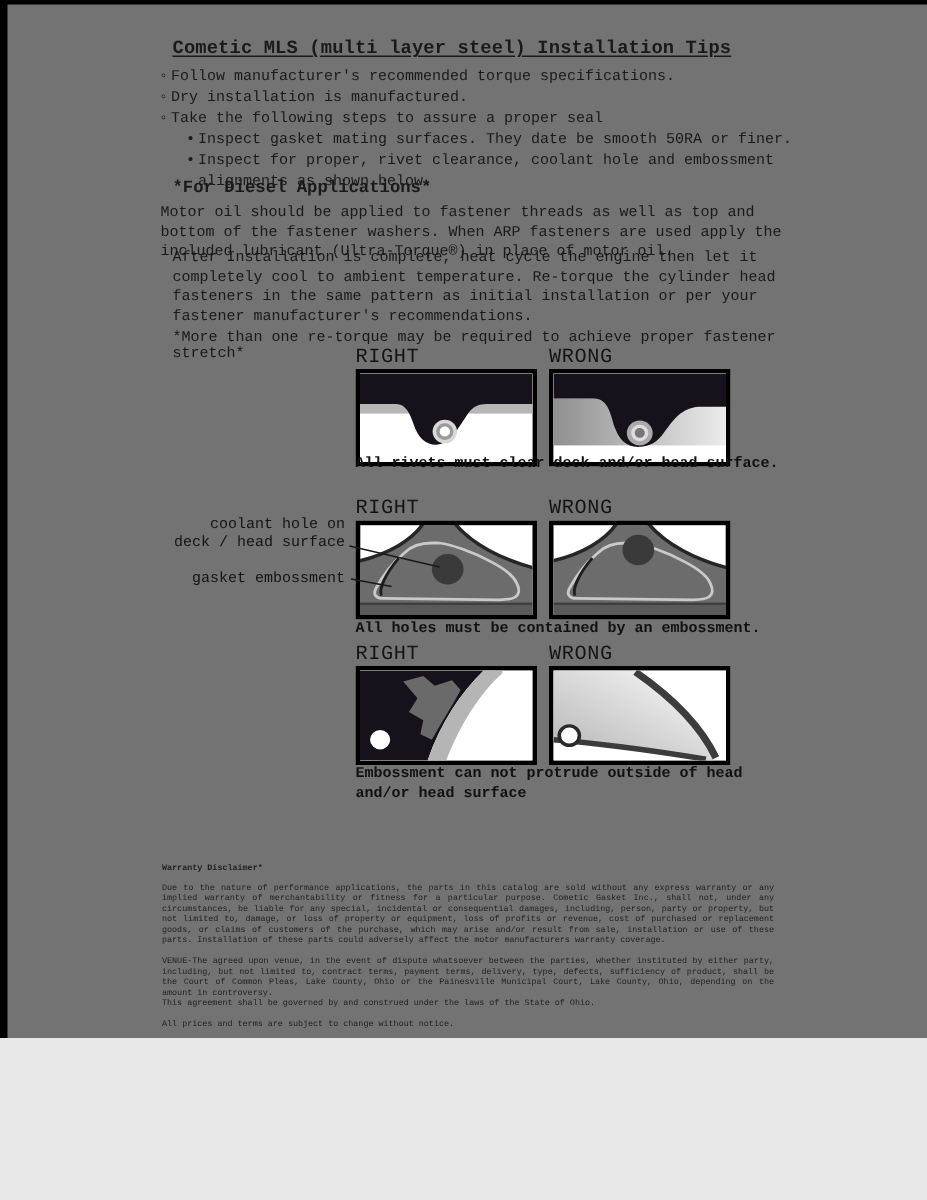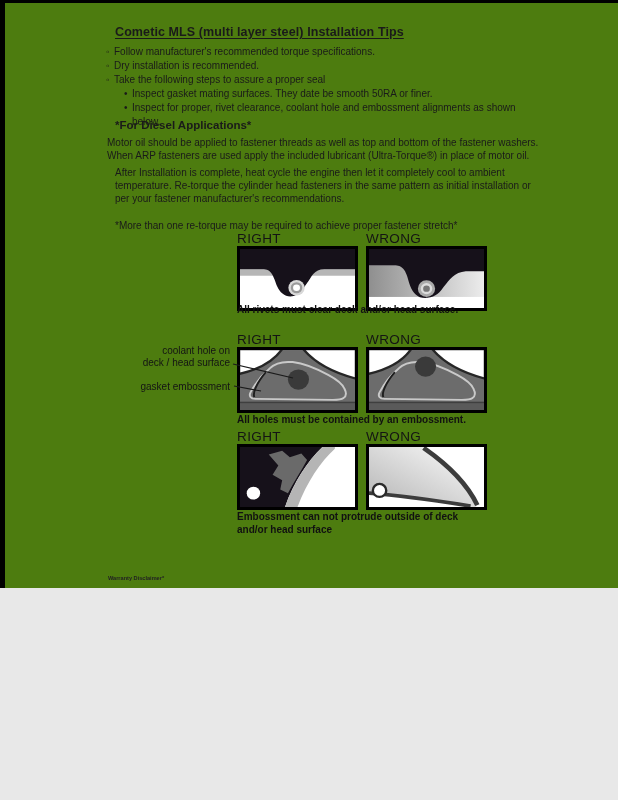--- a/index.html
+++ b/index.html
@@ -1,18 +1,18 @@
 <!DOCTYPE html>
 <html><head>
 <meta charset="utf-8">
 <style>
   html,body{margin:0;padding:0;background:#e8e8e8;}
   .page{
-    position:relative;width:618px;height:588px;background:#4d7c0f;
-    font-family:Liberation Sans, sans-serif;color:#1a1a1a;overflow:hidden;
+    position:relative;width:618px;height:692px;background:#737373;
+    font-family:Liberation Mono, monospace;color:#1a1a1a;overflow:hidden;
     margin:0 auto;
   }
   .abs{position:absolute;}
   .edge-left{left:0;top:0;width:5px;height:800px;background:#000;}
   .edge-top{left:0;top:0;width:618px;height:3px;background:#000;}
 
   .doc-title{left:115px;top:25px;font-size:12.5px;font-weight:bold;
     text-decoration:underline;text-underline-offset:2px;letter-spacing:.1px;}
 
   .tips{left:106px;top:45px;width:440px;font-size:10px;line-height:14px;}
@@ -48,21 +48,21 @@
 
   <div class="abs doc-title">Cometic MLS (multi layer steel) Installation Tips</div>
 
   <div class="abs tips">
     <div class="tip-line">
       <span class="glyph">◦</span>
       <span>Follow manufacturer's recommended torque specifications.</span>
     </div>
     <div class="tip-line">
       <span class="glyph">◦</span>
-      <span>Dry installation is recommended.</span>
+      <span>Dry installation is manufactured.</span>
     </div>
     <div class="tip-line">
       <span class="glyph">◦</span>
       <span>Take the following steps to assure a proper seal</span>
     </div>
     <div class="tip-line sub">
       <span class="glyph">•</span>
       <span>Inspect gasket mating surfaces.  They date be smooth 50RA or finer.</span>
     </div>
     <div class="tip-line sub">
@@ -178,21 +178,21 @@
       </defs>
       <rect x="0" y="0" width="120" height="65" fill="#ffffff"></rect>
       <path d="M0,0 L58,0 C82,18 102,38 114,62 L111,65 L106,65 C78,59 38,53 0,50 Z" fill="url(#g2)"></path>
       <path d="M57,1 C82,19 102,39 113,63" fill="none" stroke="#3c3c3c" stroke-width="5"></path>
       <path d="M0,50 C38,53 76,59 106,64" fill="none" stroke="#3c3c3c" stroke-width="4"></path>
       <circle cx="11" cy="47" r="7" fill="#ffffff" stroke="#2a2a2a" stroke-width="2.5"></circle>
     </svg>
   </div>
 
   <div class="abs caption" style="left:237px;top:511px;width:280px;">
-    <div>Embossment can not protrude outside of deck</div>
+    <div>Embossment can not protrude outside of head</div>
     <div>and/or head surface</div>
   </div>
 
   <div class="abs disclaimer">
     <div class="dh">Warranty Disclaimer*</div>
     <p>Due to the nature of performance applications, the parts in this catalog are sold without any express warranty or any implied warranty of merchantability or fitness for a particular purpose.  Cometic Gasket Inc., shall not, under any circumstances, be liable for any special, incidental or consequential damages, including, person, party or property, but not limited to, damage, or loss of property or equipment, loss of profits or revenue, cost of purchased or replacement goods, or claims of customers of the purchase, which may arise and/or result from sale, installation or use of these parts.  Installation of these parts could adversely affect the motor manufacturers warranty coverage.</p>
     <p class="tight">VENUE-The agreed upon venue, in the event of dispute whatsoever between the parties, whether instituted by either party, including, but not limited to, contract terms, payment terms, delivery, type, defects, sufficiency of product, shall be the Court of Common Pleas, Lake County, Ohio or the Painesville Municipal Court, Lake County, Ohio, depending on the amount in controversy.</p>
     <p>This agreement shall be governed by and construed under the laws of the State of Ohio.</p>
     <p>All prices and terms are subject to change without notice.</p>
     <p>Terms COD- Secured with a completed dealer/jobber application on File, COD-Company check with a current credit card number on file.  Open accounts may be established by well rated firms.  A credit application is available upon request.  Open accounts are due payable Net 30 days from date of invoice.  No statement will be sent.  If an account becomes 60 or more days past due, it is subject to being placed on credit hold.  No orders will be shipped or new orders accepted until past due balance is paid.  If an account becomes 90 or more days past due, it is subject to being placed for collections.  All costs of collection are the responsibility of the customer, including attorney fees, court costs, and other expenses of litigation.</p>

